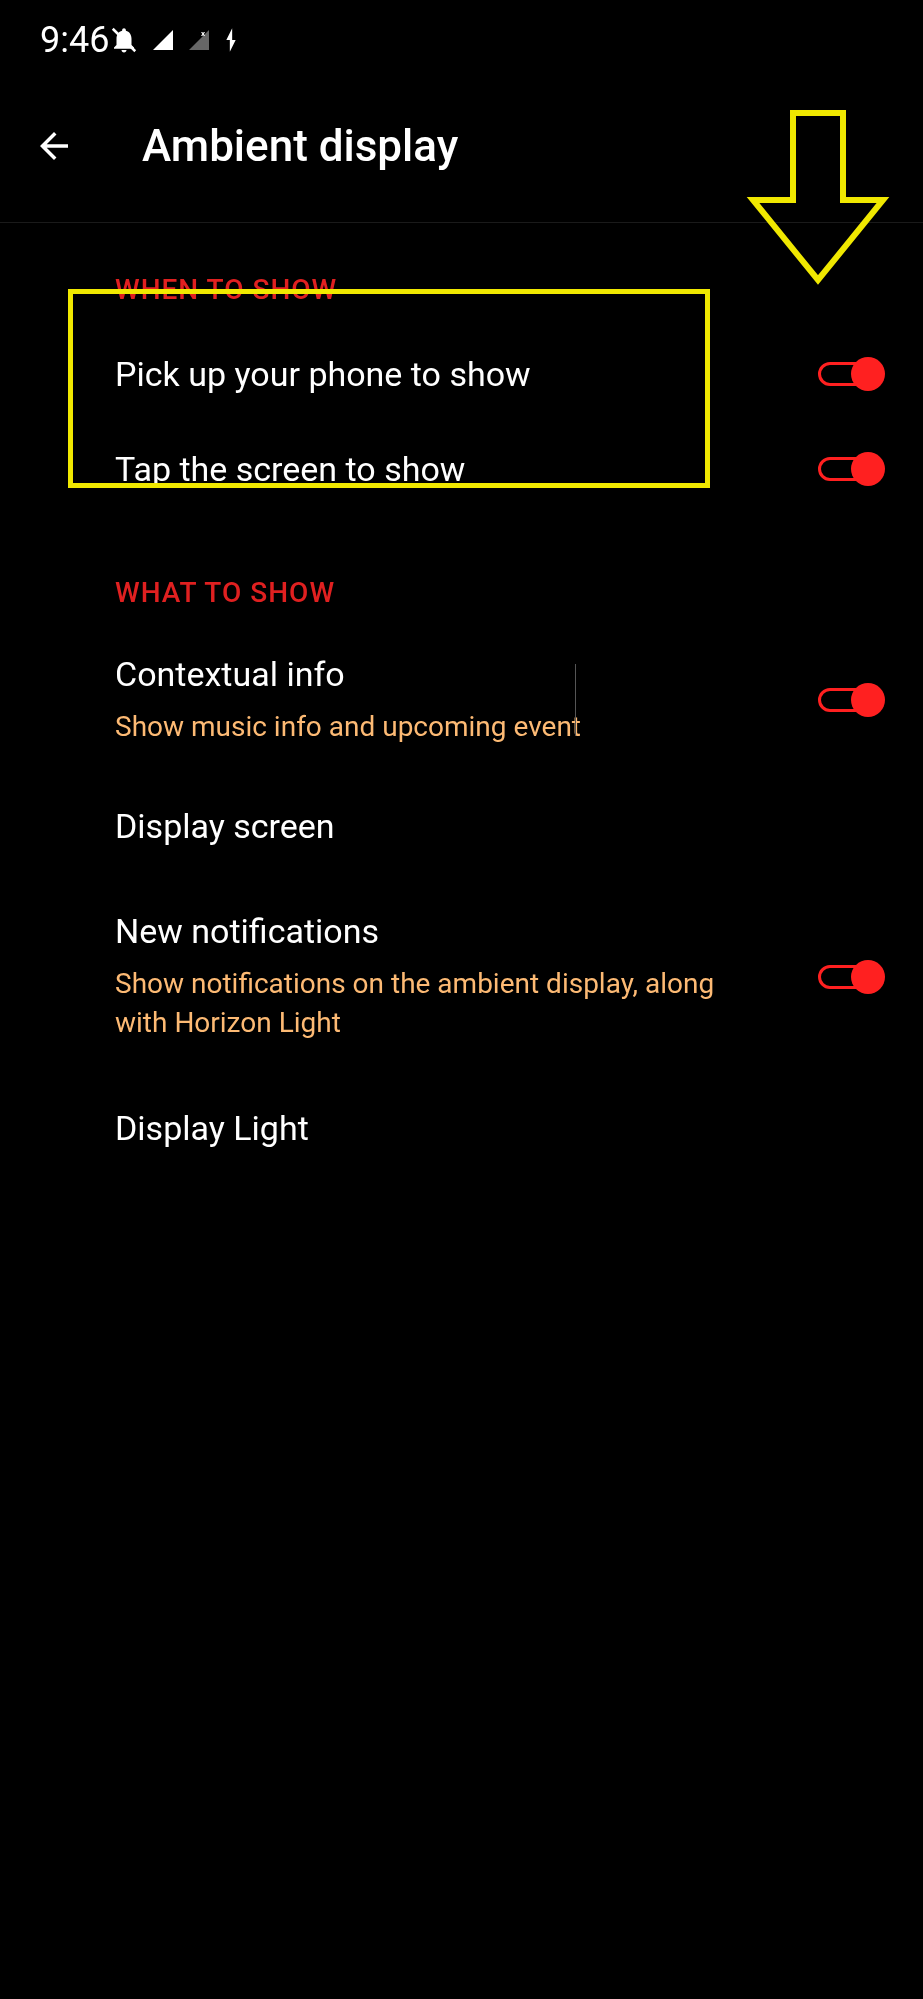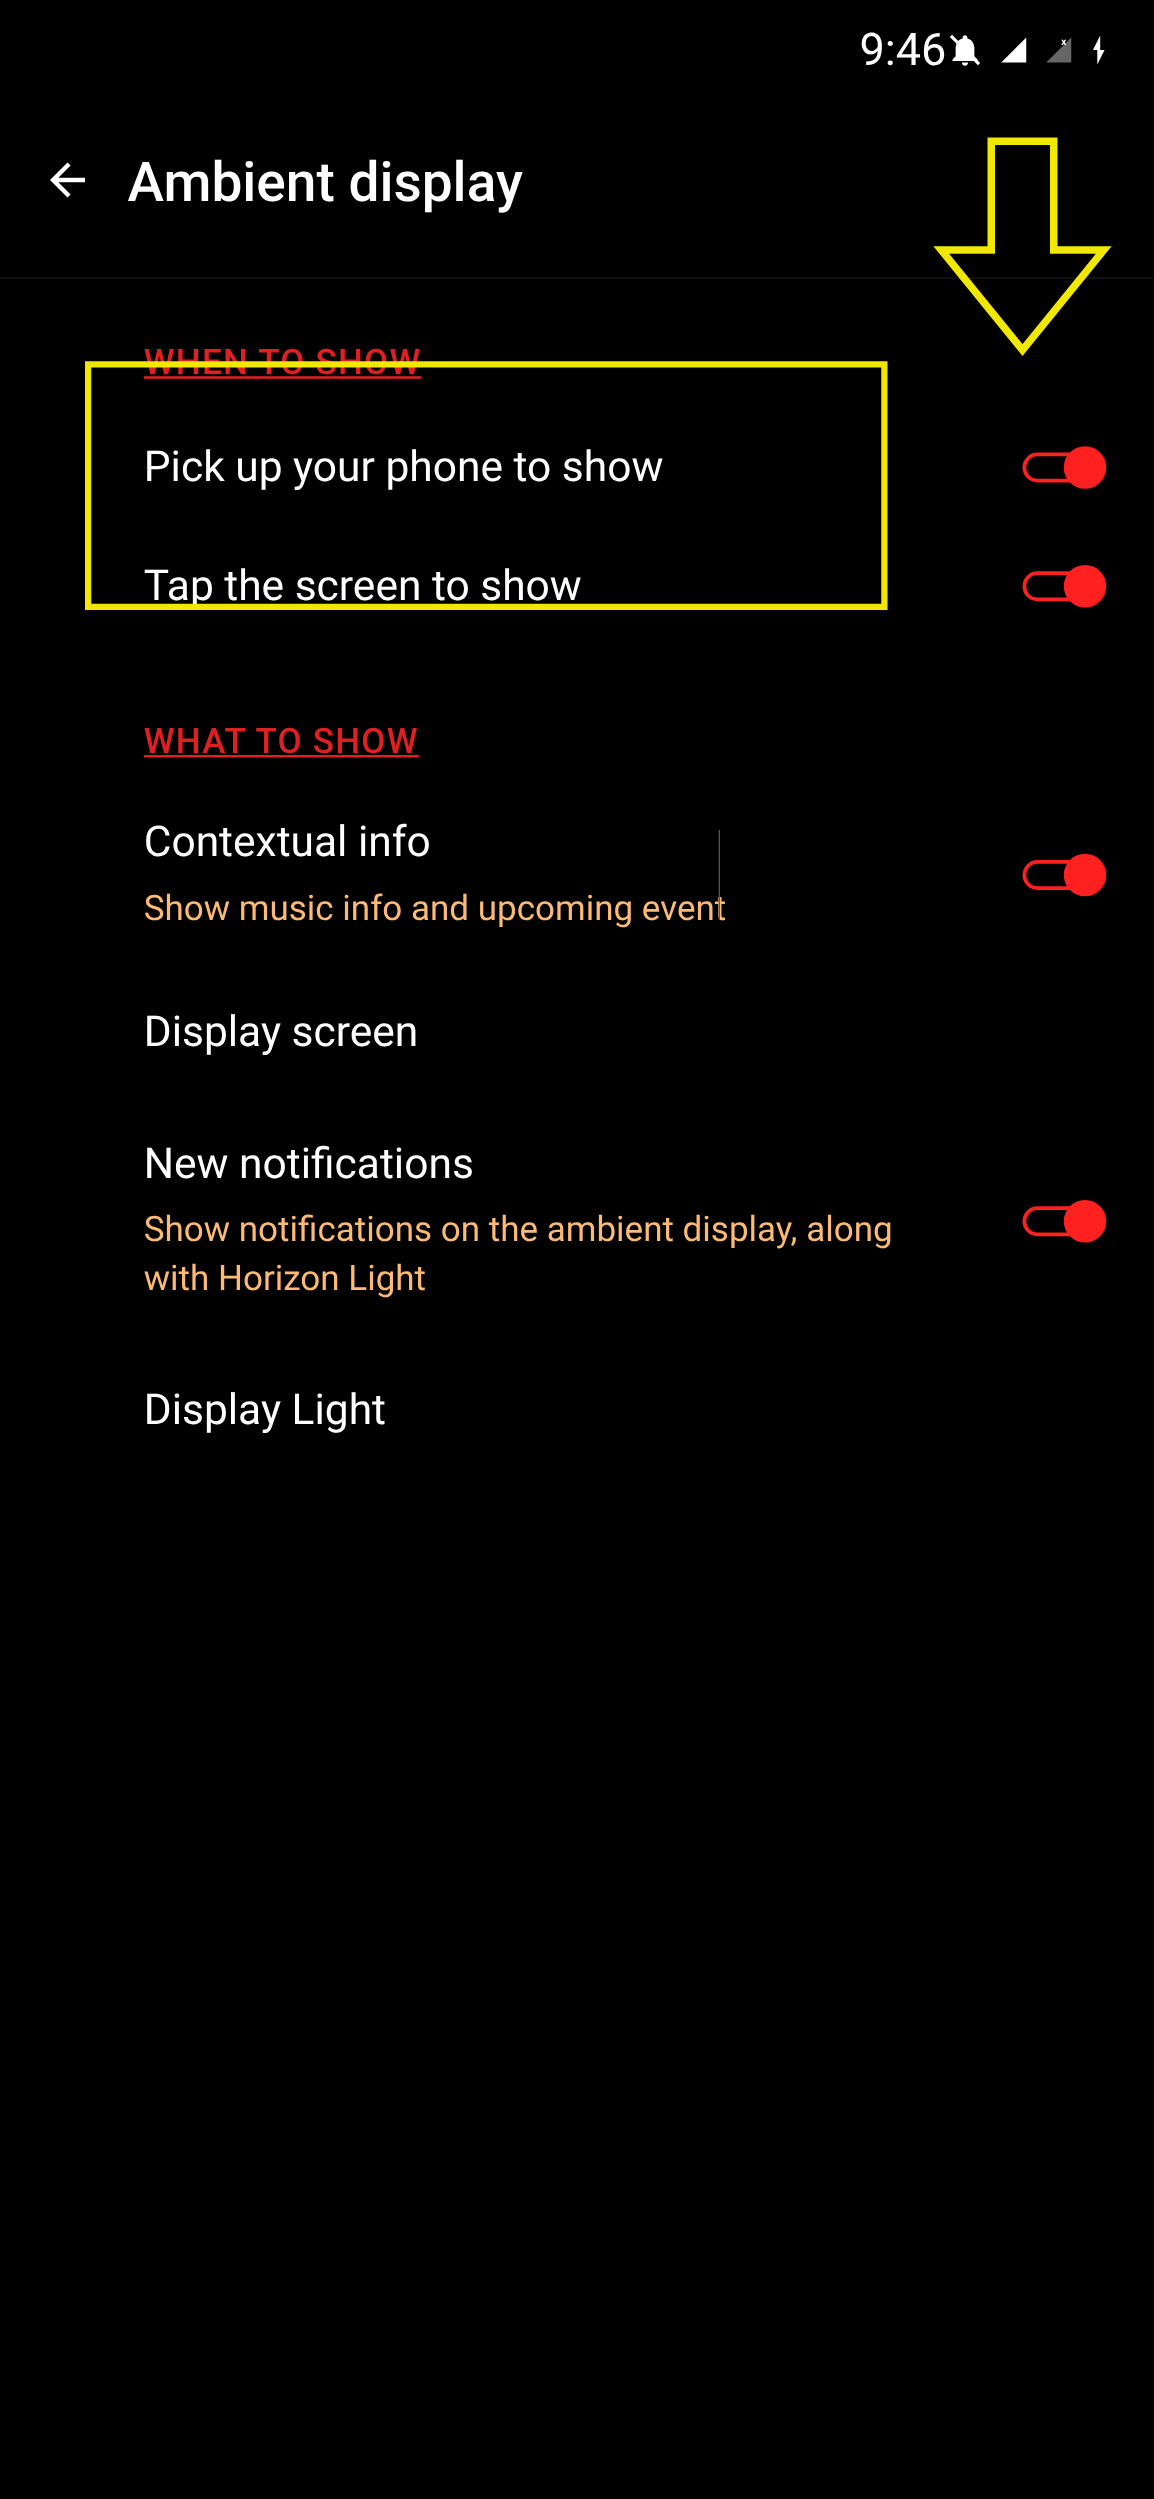--- a/index.html
+++ b/index.html
@@ -14,23 +14,23 @@
       height: 1999px;
       background: #000000;
       color: #ffffff;
       position: relative;
       overflow: hidden;
     }
 
     
     .status-bar {
       display: flex;
-      justify-content: flex-end;
-      align-items: center;
-      padding: 20px 36px 10px 40px;
+      justify-content: flex-start;
+      align-items: center;
+      padding: 20px 62px 10px 40px;
       height: 70px;
     }
 
     .status-time {
       font-size: 36px;
       font-weight: 400;
       color: #ffffff;
     }
 
     .status-icons {
@@ -39,23 +39,23 @@
       gap: 12px;
     }
 
     .icon-svg {
       fill: #ffffff;
     }
 
     
     .app-bar {
       display: flex;
-      align-items: flex-start;
+      align-items: center;
       padding: 50px 30px 50px 30px;
-      gap: 24px;
+      gap: 64px;
       border-bottom: 1px solid #1a1a1a;
     }
 
     .back-arrow {
       width: 48px;
       height: 48px;
       display: flex;
       align-items: center;
       justify-content: center;
     }
@@ -93,21 +93,20 @@
     .content {
       padding: 0;
     }
 
     .section-header {
       color: #e02020;
       font-size: 28px;
       font-weight: 500;
       letter-spacing: 1px;
       padding: 50px 0 20px 115px;
-      text-decoration: underline;
     }
 
     .setting-row {
       display: flex;
       align-items: center;
       justify-content: flex-end;
       padding: 25px 40px 25px 115px;
       min-height: 95px;
     }
 

